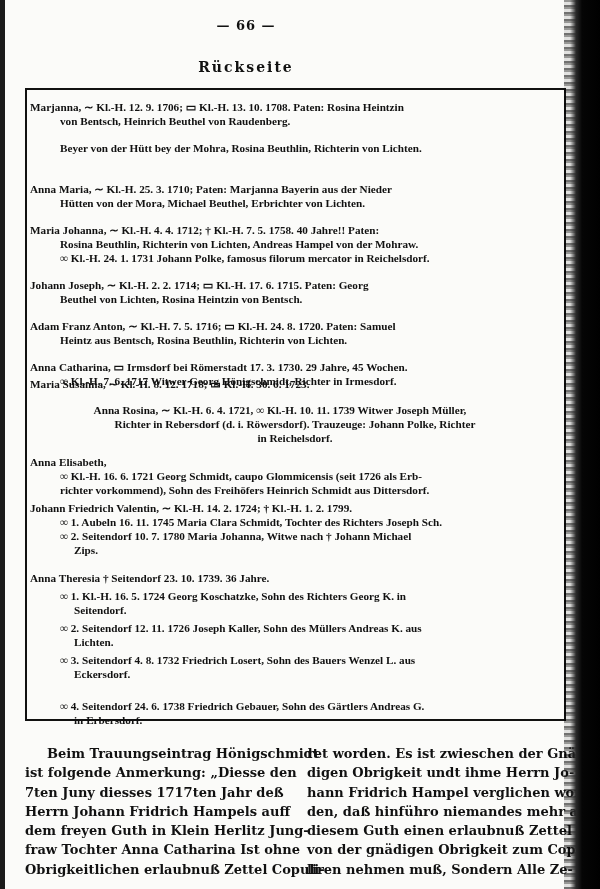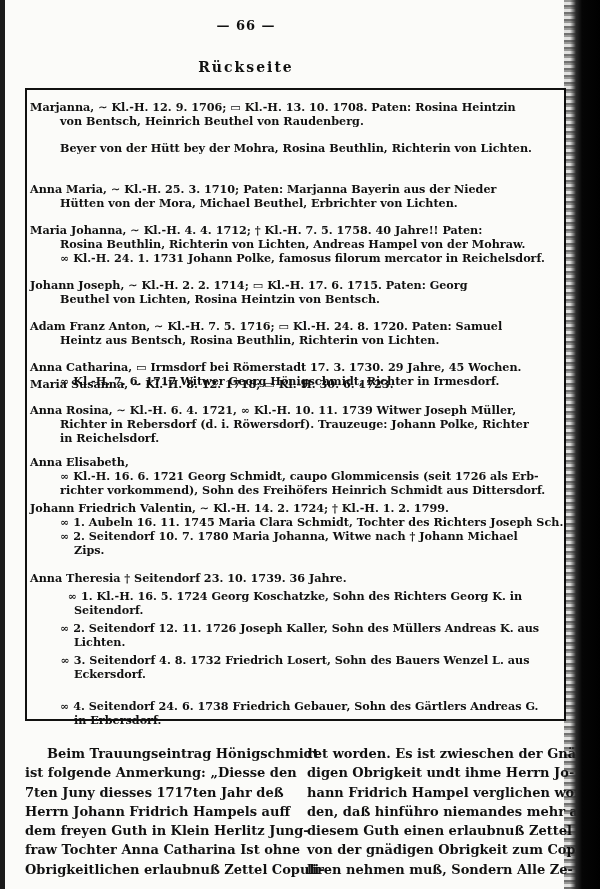--- a/index.html
+++ b/index.html
@@ -25,21 +25,21 @@
   .section-title {
     position:absolute; top:59px; left:0; width:492px; text-align:center;
     font-size:14px; font-weight:bold; letter-spacing:2px;
   }
   .box {
     position:absolute; left:25px; top:88px; width:541px; height:633px;
     border:2px solid #111; box-sizing:border-box;
   }
   .entry {
     position:absolute; left:30px; width:500px;
-    font-size:11.2px; line-height:14px; font-weight:bold;
+    font-size:11.2px; line-height:14px; font-weight:bold;font-family:Liberation Serif, serif;
   }
   .entry .line { display:block; white-space:nowrap; }
   .entry .indent { padding-left:30px; }
   .entry .indent-m { padding-left:30px; }
   .entry .indent-m2 { padding-left:44px; }
   .col {
     position:absolute; top:744px; font-size:13px; line-height:19.3px; font-weight:bold;
   }
   .col .line { display:block; white-space:nowrap; }
   .col-left { left:25px; width:255px; text-align:justify; }
@@ -87,46 +87,46 @@
 
 <div class="entry" style="top:334px; margin-top:26px;">
   <span class="line">Anna Catharina, ▭ Irmsdorf bei Römerstadt 17. 3. 1730.  29 Jahre, 45 Wochen.</span>
   <span class="line indent">∞ Kl.-H. 7. 6. 1717 Witwer Georg Hönigschmidt, Richter in Irmesdorf.</span>
 </div>
 
 <div class="entry" style="top:377px;">
   <span class="line">Maria Susanna, ∼ Kl.-H. 8. 12. 1718; ▭ Kl.-H. 30. 6. 1723.</span>
 </div>
 
-<div class="entry" style="top:403px;">
+<div class="entry" style="top:403px;text-align:center;">
   <span class="line">Anna Rosina, ∼ Kl.-H. 6. 4. 1721, ∞ Kl.-H. 10. 11. 1739 Witwer Joseph Müller,</span>
   <span class="line indent">Richter in Rebersdorf (d. i. Röwersdorf). Trauzeuge: Johann Polke, Richter</span>
   <span class="line indent">in Reichelsdorf.</span>
 </div>
 
 <div class="entry" style="top:455px;">
   <span class="line">Anna Elisabeth,</span>
   <span class="line indent">∞ Kl.-H. 16. 6. 1721 Georg Schmidt, caupo Glommicensis (seit 1726 als Erb-</span>
   <span class="line indent">richter vorkommend), Sohn des Freihöfers Heinrich Schmidt aus Dittersdorf.</span>
 </div>
 
 <div class="entry" style="top:497px; margin-top:4px;">
   <span class="line" style="margin-top:0;">Johann Friedrich Valentin, ∼ Kl.-H. 14. 2. 1724; † Kl.-H. 1. 2. 1799.</span>
   <span class="line indent-m">∞ 1. Aubeln 16. 11. 1745 Maria Clara Schmidt, Tochter des Richters Joseph Sch.</span>
   <span class="line indent-m">∞ 2. Seitendorf 10. 7. 1780 Maria Johanna, Witwe nach † Johann Michael</span>
   <span class="line indent-m2">Zips.</span>
 </div>
 
 <div class="entry" style="top:571px;">
   <span class="line">Anna Theresia † Seitendorf 23. 10. 1739.  36 Jahre.</span>
-  <span class="line indent-m" style="margin-top:4px;text-align:center;">∞ 1. Kl.-H. 16. 5. 1724 Georg Koschatzke, Sohn des Richters Georg K. in</span>
+  <span class="line indent-m" style="margin-top:4px;">∞ 1. Kl.-H. 16. 5. 1724 Georg Koschatzke, Sohn des Richters Georg K. in</span>
   <span class="line indent-m2">Seitendorf.</span>
   <span class="line indent-m" style="margin-top:4px;">∞ 2. Seitendorf 12. 11. 1726 Joseph Kaller, Sohn des Müllers Andreas K. aus</span>
   <span class="line indent-m2">Lichten.</span>
-  <span class="line indent-m" style="margin-top:4px;text-align:center;">∞ 3. Seitendorf 4. 8. 1732 Friedrich Losert, Sohn des Bauers Wenzel L. aus</span>
+  <span class="line indent-m" style="margin-top:4px;">∞ 3. Seitendorf 4. 8. 1732 Friedrich Losert, Sohn des Bauers Wenzel L. aus</span>
   <span class="line indent-m2">Eckersdorf.</span>
   <span class="line indent-m" style="margin-top:18px;">∞ 4. Seitendorf 24. 6. 1738 Friedrich Gebauer, Sohn des Gärtlers Andreas G.</span>
   <span class="line indent-m2">in Erbersdorf.</span>
 </div>
 
 <div class="col col-left">
   <span class="line" style="padding-left:22px;">Beim Trauungseintrag Hönigschmidt</span>
   <span class="line">ist folgende Anmerkung: „Diesse den</span>
   <span class="line">7ten Juny diesses 1717ten Jahr deß</span>
   <span class="line">Herrn Johann Fridrich Hampels auff</span>

